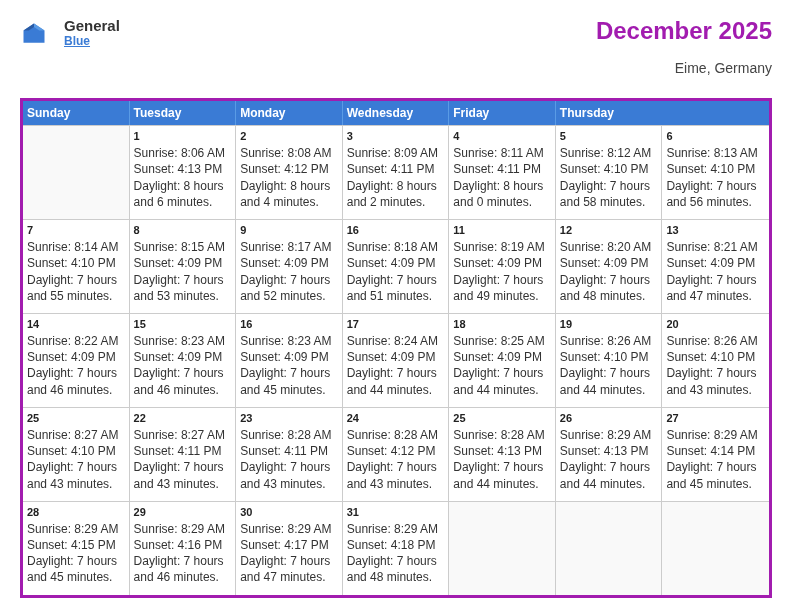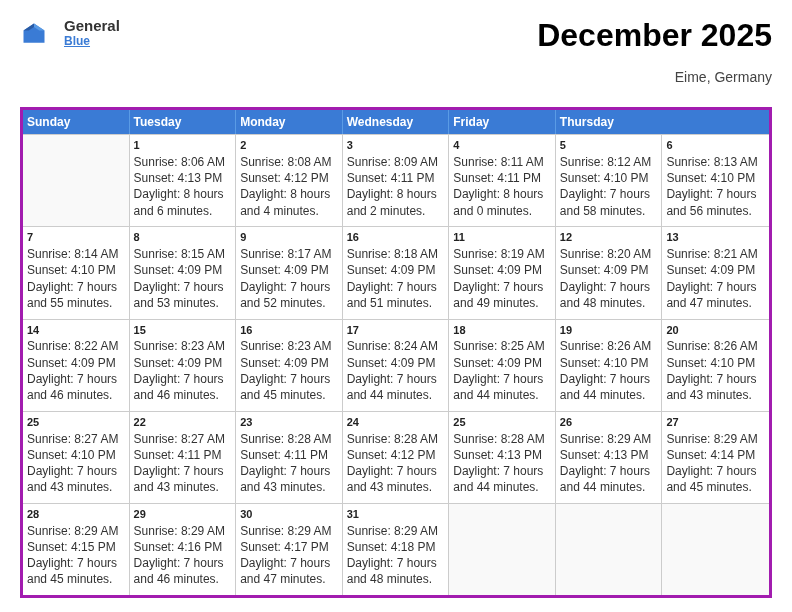--- a/index.html
+++ b/index.html
@@ -45,23 +45,23 @@
       text-decoration: underline;
     }
     .logo-icon {
       width: 28px;
       height: 28px;
     }
     .title-area {
       text-align: right;
     }
     .month-title {
-      font-size: 32px;
-      font-weight: bold;
-      color: #000000;
+      font-size: 24px;
+      font-weight: bold;
+      color: #a21caf;
       line-height: 1.1;
     }
     .location {
       font-size: 14px;
       color: #444;
       margin-top: 16px;
     }
     .calendar {
       flex: 1;
       display: flex;

